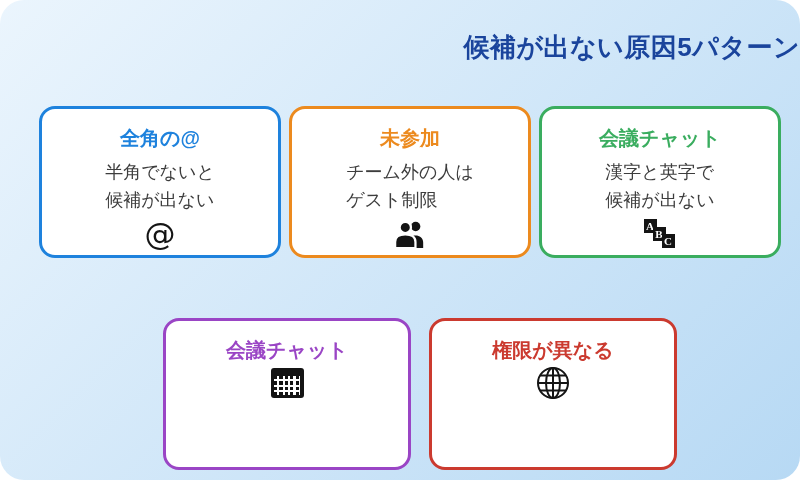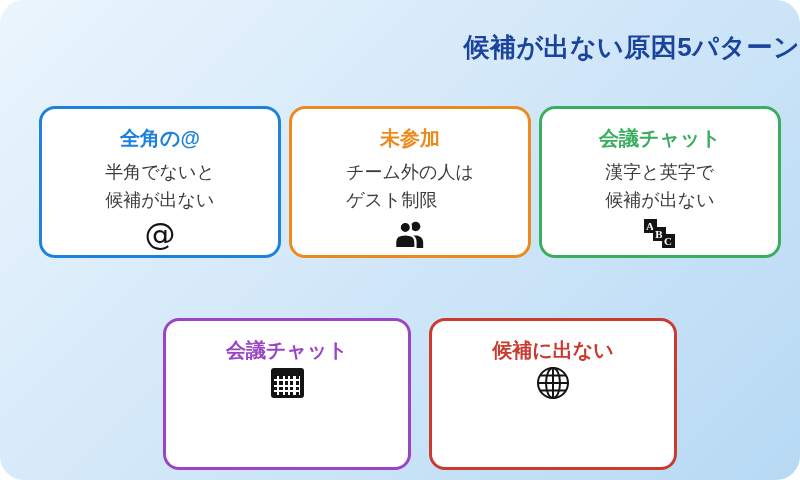--- a/index.html
+++ b/index.html
@@ -164,21 +164,21 @@
     <div class="card" style="--accent: #9a45c5;">
       <div class="card-title">会議チャット</div>
       <div class="card-icon">
         <div class="cal">
           <div class="grid"></div>
         </div>
       </div>
     </div>
 
     <div class="card" style="--accent: #cb3a2f;">
-      <div class="card-title">候補に出ない</div>
+      <div class="card-title">権限が異なる</div>
       <div class="card-icon">
         <svg width="36" height="36" viewBox="0 0 36 36" fill="none" stroke="currentColor" stroke-width="2" aria-hidden="true">
           <circle cx="18" cy="18" r="15"></circle>
           <ellipse cx="18" cy="18" rx="7" ry="15"></ellipse>
           <line x1="18" y1="3" x2="18" y2="33"></line>
           <line x1="3" y1="18" x2="33" y2="18"></line>
           <line x1="5.2" y1="10.5" x2="30.8" y2="10.5"></line>
           <line x1="5.2" y1="25.5" x2="30.8" y2="25.5"></line>
         </svg>
       </div>

